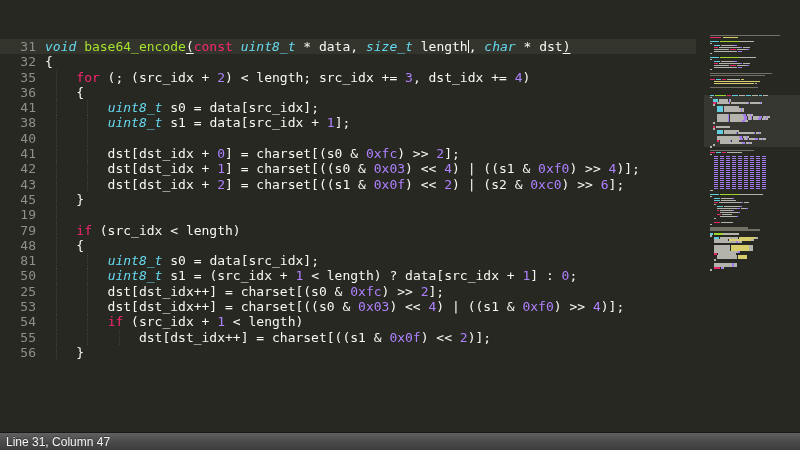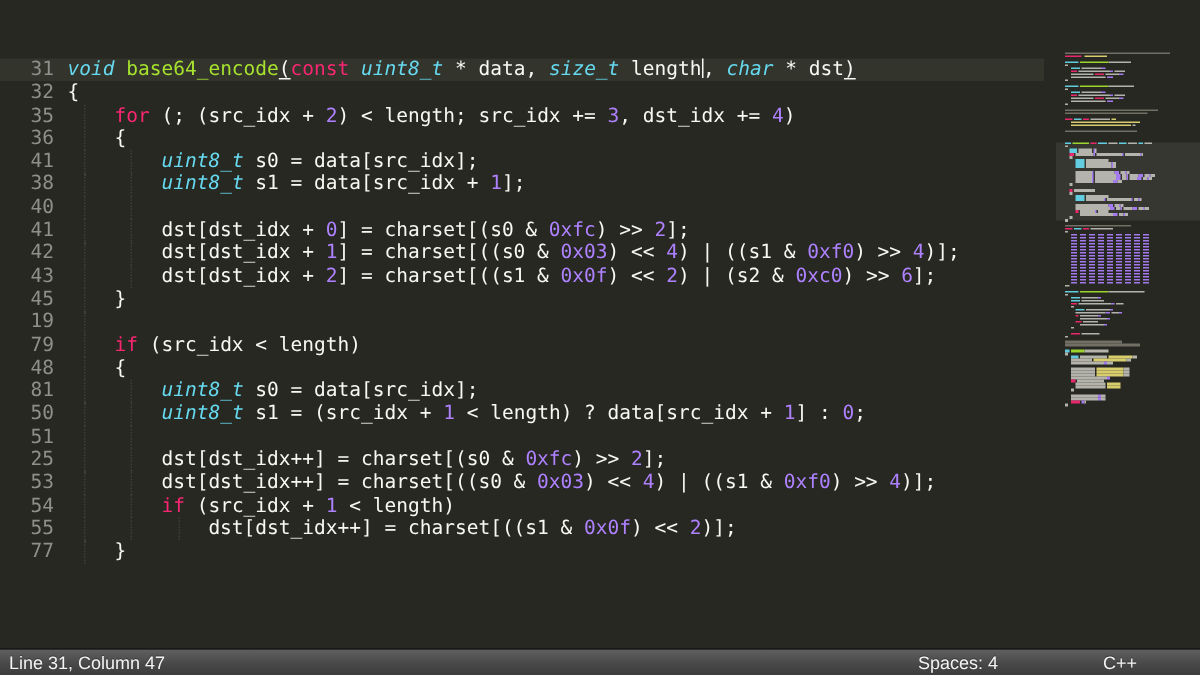--- a/index.html
+++ b/index.html
@@ -103,26 +103,25 @@
         <div class="line"><span class="gut">40</span><span class="codeln"><span class="guide" style="left: 11px;"></span><span class="guide" style="left: 42.31px;"></span></span></div>
         <div class="line"><span class="gut">41</span><span class="codeln"><span class="guide" style="left: 11px;"></span><span class="guide" style="left: 42.31px;"></span><span class="tk-w">        dst[dst_idx + </span><span class="tk-n">0</span><span class="tk-w">] = charset[(s0 &amp; </span><span class="tk-n">0xfc</span><span class="tk-w">) &gt;&gt; </span><span class="tk-n">2</span><span class="tk-w">];</span></span></div>
         <div class="line"><span class="gut">42</span><span class="codeln"><span class="guide" style="left: 11px;"></span><span class="guide" style="left: 42.31px;"></span><span class="tk-w">        dst[dst_idx + </span><span class="tk-n">1</span><span class="tk-w">] = charset[((s0 &amp; </span><span class="tk-n">0x03</span><span class="tk-w">) &lt;&lt; </span><span class="tk-n">4</span><span class="tk-w">) | ((s1 &amp; </span><span class="tk-n">0xf0</span><span class="tk-w">) &gt;&gt; </span><span class="tk-n">4</span><span class="tk-w">)];</span></span></div>
         <div class="line"><span class="gut">43</span><span class="codeln"><span class="guide" style="left: 11px;"></span><span class="guide" style="left: 42.31px;"></span><span class="tk-w">        dst[dst_idx + </span><span class="tk-n">2</span><span class="tk-w">] = charset[((s1 &amp; </span><span class="tk-n">0x0f</span><span class="tk-w">) &lt;&lt; </span><span class="tk-n">2</span><span class="tk-w">) | (s2 &amp; </span><span class="tk-n">0xc0</span><span class="tk-w">) &gt;&gt; </span><span class="tk-n">6</span><span class="tk-w">];</span></span></div>
         <div class="line"><span class="gut">45</span><span class="codeln"><span class="guide" style="left: 11px;"></span><span class="tk-w">    }</span></span></div>
         <div class="line"><span class="gut">19</span><span class="codeln"><span class="guide" style="left: 11px;"></span></span></div>
         <div class="line"><span class="gut">79</span><span class="codeln"><span class="guide" style="left: 11px;"></span><span class="tk-w">    </span><span class="tk-k">if</span><span class="tk-w"> (src_idx &lt; length)</span></span></div>
         <div class="line"><span class="gut">48</span><span class="codeln"><span class="guide" style="left: 11px;"></span><span class="tk-w">    {</span></span></div>
         <div class="line"><span class="gut">81</span><span class="codeln"><span class="guide" style="left: 11px;"></span><span class="guide" style="left: 42.31px;"></span><span class="tk-w">        </span><span class="tk-t">uint8_t</span><span class="tk-w"> s0 = data[src_idx];</span></span></div>
         <div class="line"><span class="gut">50</span><span class="codeln"><span class="guide" style="left: 11px;"></span><span class="guide" style="left: 42.31px;"></span><span class="tk-w">        </span><span class="tk-t">uint8_t</span><span class="tk-w"> s1 = (src_idx + </span><span class="tk-n">1</span><span class="tk-w"> &lt; length) ? data[src_idx + </span><span class="tk-n">1</span><span class="tk-w">] : </span><span class="tk-n">0</span><span class="tk-w">;</span></span></div>
-        <div class="line"><span class="gut">51</span><span class="codeln"><span class="guide" style="left: 11px;"></span><span class="guide" style="left: 42.31px;"></span></span></div>
         <div class="line"><span class="gut">25</span><span class="codeln"><span class="guide" style="left: 11px;"></span><span class="guide" style="left: 42.31px;"></span><span class="tk-w">        dst[dst_idx++] = charset[(s0 &amp; </span><span class="tk-n">0xfc</span><span class="tk-w">) &gt;&gt; </span><span class="tk-n">2</span><span class="tk-w">];</span></span></div>
         <div class="line"><span class="gut">53</span><span class="codeln"><span class="guide" style="left: 11px;"></span><span class="guide" style="left: 42.31px;"></span><span class="tk-w">        dst[dst_idx++] = charset[((s0 &amp; </span><span class="tk-n">0x03</span><span class="tk-w">) &lt;&lt; </span><span class="tk-n">4</span><span class="tk-w">) | ((s1 &amp; </span><span class="tk-n">0xf0</span><span class="tk-w">) &gt;&gt; </span><span class="tk-n">4</span><span class="tk-w">)];</span></span></div>
         <div class="line"><span class="gut">54</span><span class="codeln"><span class="guide" style="left: 11px;"></span><span class="guide" style="left: 42.31px;"></span><span class="tk-w">        </span><span class="tk-k">if</span><span class="tk-w"> (src_idx + </span><span class="tk-n">1</span><span class="tk-w"> &lt; length)</span></span></div>
         <div class="line"><span class="gut">55</span><span class="codeln"><span class="guide" style="left: 11px;"></span><span class="guide" style="left: 42.31px;"></span><span class="guide" style="left: 73.62px;"></span><span class="tk-w">            dst[dst_idx++] = charset[((s1 &amp; </span><span class="tk-n">0x0f</span><span class="tk-w">) &lt;&lt; </span><span class="tk-n">2</span><span class="tk-w">)];</span></span></div>
-        <div class="line"><span class="gut">77</span><span class="codeln"><span class="guide" style="left: 11px;"></span><span class="tk-w">    }</span></span></div>
+        <div class="line"><span class="gut">56</span><span class="codeln"><span class="guide" style="left: 11px;"></span><span class="tk-w">    }</span></span></div>
       </div>
     <div class="minimap" id="minimap">
       <div class="mviewport"></div>
     <div class="mrow" style="margin-left: 0px;">
           <span class="mseg mc-m" style="width: 70px;"></span>
         </div>
         <div class="mrow" style="margin-left: 0px;">
           <span class="mseg mc-k" style="width: 11px;"></span>
           <span class="mseg mc-_" style="width: 2px;"></span>
           <span class="mseg mc-y" style="width: 15px;"></span>
@@ -962,19 +961,15 @@
         <div class="mrow" style="margin-left: 0px;"></div>
         <div class="mrow" style="margin-left: 0px;"></div>
         <div class="mrow" style="margin-left: 0px;"></div>
         <div class="mrow" style="margin-left: 0px;"></div>
         <div class="mrow" style="margin-left: 0px;"></div>
       </div>
   </div>
 
   <div class="statusbar">
     <span>Line 31, Column 47</span>
-    <span class="sb-right">
-      <span class="sb-spaces">Spaces: 4</span>
-      <span class="sb-lang">C++</span>
-    </span>
   </div>
 
 </div>
 
 </body></html>

